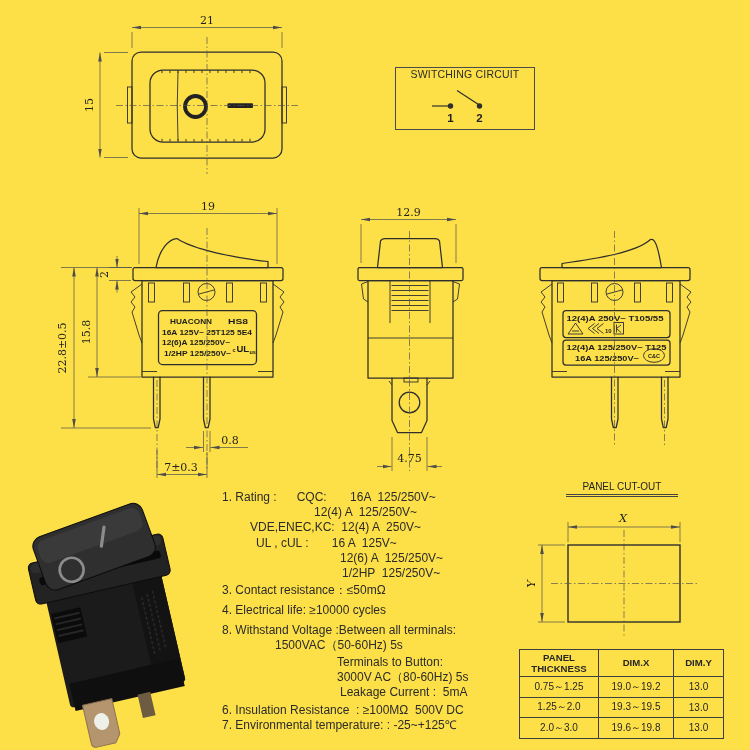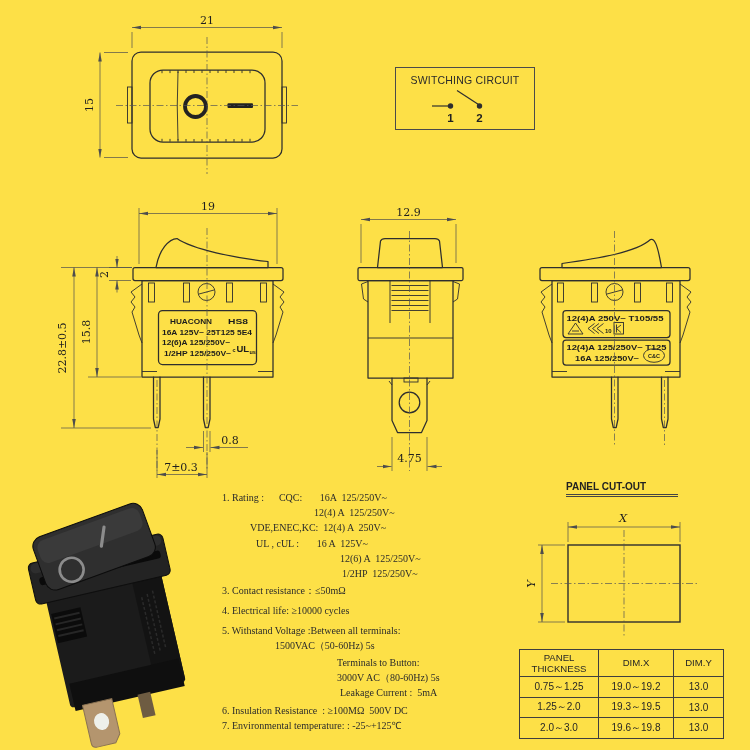--- a/index.html
+++ b/index.html
@@ -6,29 +6,29 @@
   .page{position:relative;width:750px;height:750px;background:#fde047;overflow:hidden;
         font-family:"Liberation Sans",sans-serif;color:#2e2e2e;}
   svg{position:absolute;overflow:visible;}
   .obj{stroke:#2e2e2e;stroke-width:1.25;fill:none;stroke-linejoin:round;stroke-linecap:round;}
   .obj-thin{stroke:#2e2e2e;stroke-width:0.9;fill:none;}
   .dim{stroke:#4d4d4d;stroke-width:0.7;fill:none;}
   .cl{stroke:#555;stroke-width:0.7;fill:none;stroke-dasharray:7 2.5 1.5 2.5;}
   .dimtxt{font-family:"DejaVu Serif",serif;font-size:11px;fill:#1f1f1f;text-anchor:middle;}
   .lbltxt{font-family:"Liberation Sans",sans-serif;font-weight:700;fill:#1c1c1c;}
   .box-sc{position:absolute;left:395px;top:67px;width:140px;height:63px;border:1.2px solid #4a4a4a;box-sizing:border-box;}
-  .box-sc .t{text-align:center;font-size:10.5px;color:#2b2b2b;margin-top:6px;letter-spacing:.2px;}
-  .specs{position:absolute;left:222px;top:490px;width:315px;font-size:10px;color:#2b2b2b;font-family:Liberation Serif, serif;}
+  .box-sc .t{text-align:center;font-size:10.5px;color:#2b2b2b;letter-spacing:.2px;}
+  .specs{position:absolute;left:222px;top:490px;width:315px;font-size:12px;color:#2b2b2b;}
   .specs div{white-space:pre;line-height:15.2px;}
-  .pct{position:absolute;left:566px;top:481px;width:112px;font-size:10px;font-weight:700;
+  .pct{position:absolute;left:566px;top:481px;width:112px;text-align:center;font-size:10px;font-weight:400;
        color:#222;border-bottom:3px double #444;padding-bottom:2px;}
   table.pt{position:absolute;left:519px;top:649px;border-collapse:collapse;table-layout:fixed;
            font-size:10px;color:#262626;text-align:center;}
   table.pt th,table.pt td{border:1.2px solid #3f3f3f;padding:1px 0;}
-  table.pt th{font-size:9.6px;font-weight:400;line-height:1.15;height:24px;}
+  table.pt th{font-size:9.6px;font-weight:700;line-height:1.15;height:24px;}
   table.pt td{height:17.5px;}
 </style>
 </head>
 <body>
 
 <div class="page">
 
   <svg style="left:0;top:0" width="340" height="195" viewBox="0 0 340 195">
     <defs>
       <marker id="aA" markerUnits="userSpaceOnUse" markerWidth="10" markerHeight="6" refX="9" refY="2.5" orient="auto-start-reverse">
@@ -252,21 +252,21 @@
 
   <div class="specs">
     <div>1. Rating :      CQC:       16A  125/250V~</div>
     <div style="margin-left:92px">12(4) A  125/250V~</div>
     <div style="margin-left:28px">VDE,ENEC,KC:  12(4) A  250V~</div>
     <div style="margin-left:34px">UL , cUL :       16 A  125V~</div>
     <div style="margin-left:118px">12(6) A  125/250V~</div>
     <div style="margin-left:120px">1/2HP  125/250V~</div>
     <div style="margin-top:2px">3. Contact resistance：≤50mΩ</div>
     <div style="margin-top:5px">4. Electrical life: ≥10000 cycles</div>
-    <div style="margin-top:4px">5. Withstand Voltage :Between all terminals:</div>
+    <div style="margin-top:4px">8. Withstand Voltage :Between all terminals:</div>
     <div style="margin-left:53px">1500VAC（50-60Hz) 5s</div>
     <div style="margin-left:115px;margin-top:2px">Terminals to Button:</div>
     <div style="margin-left:115px">3000V AC（80-60Hz) 5s</div>
     <div style="margin-left:118px">Leakage Current :  5mA</div>
     <div style="margin-top:2px">6. Insulation Resistance  : ≥100MΩ  500V DC</div>
     <div>7. Environmental temperature: : -25~+125℃</div>
   </div>
 
   <div class="pct">PANEL CUT-OUT</div>
   <svg style="left:515px;top:505px" width="235" height="145" viewBox="515 505 235 145">

